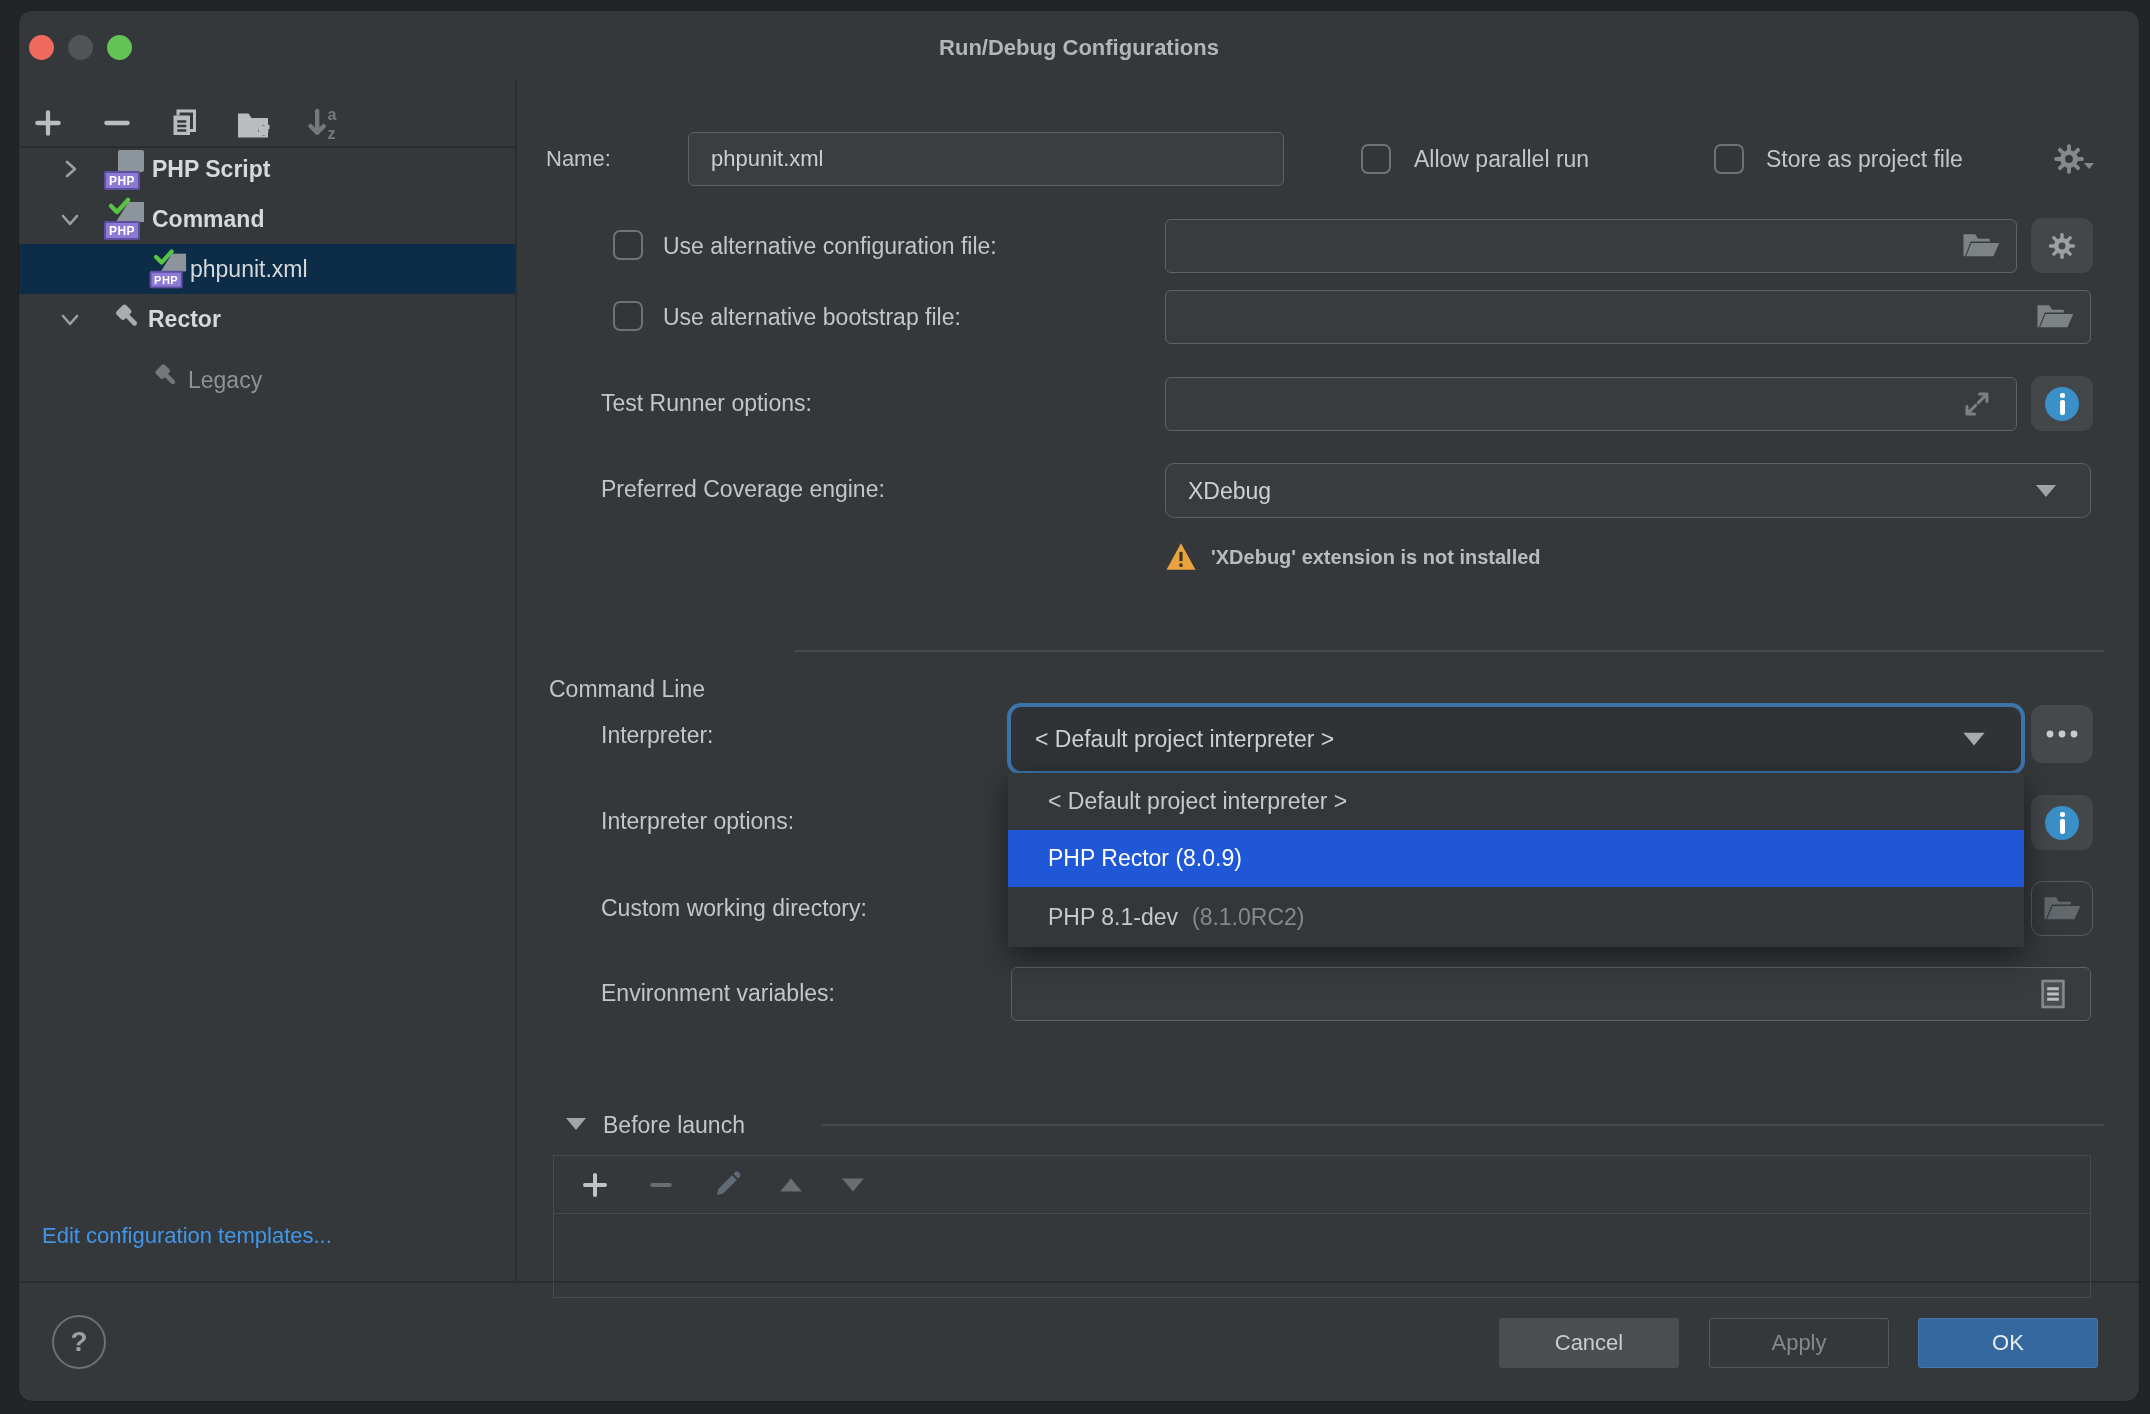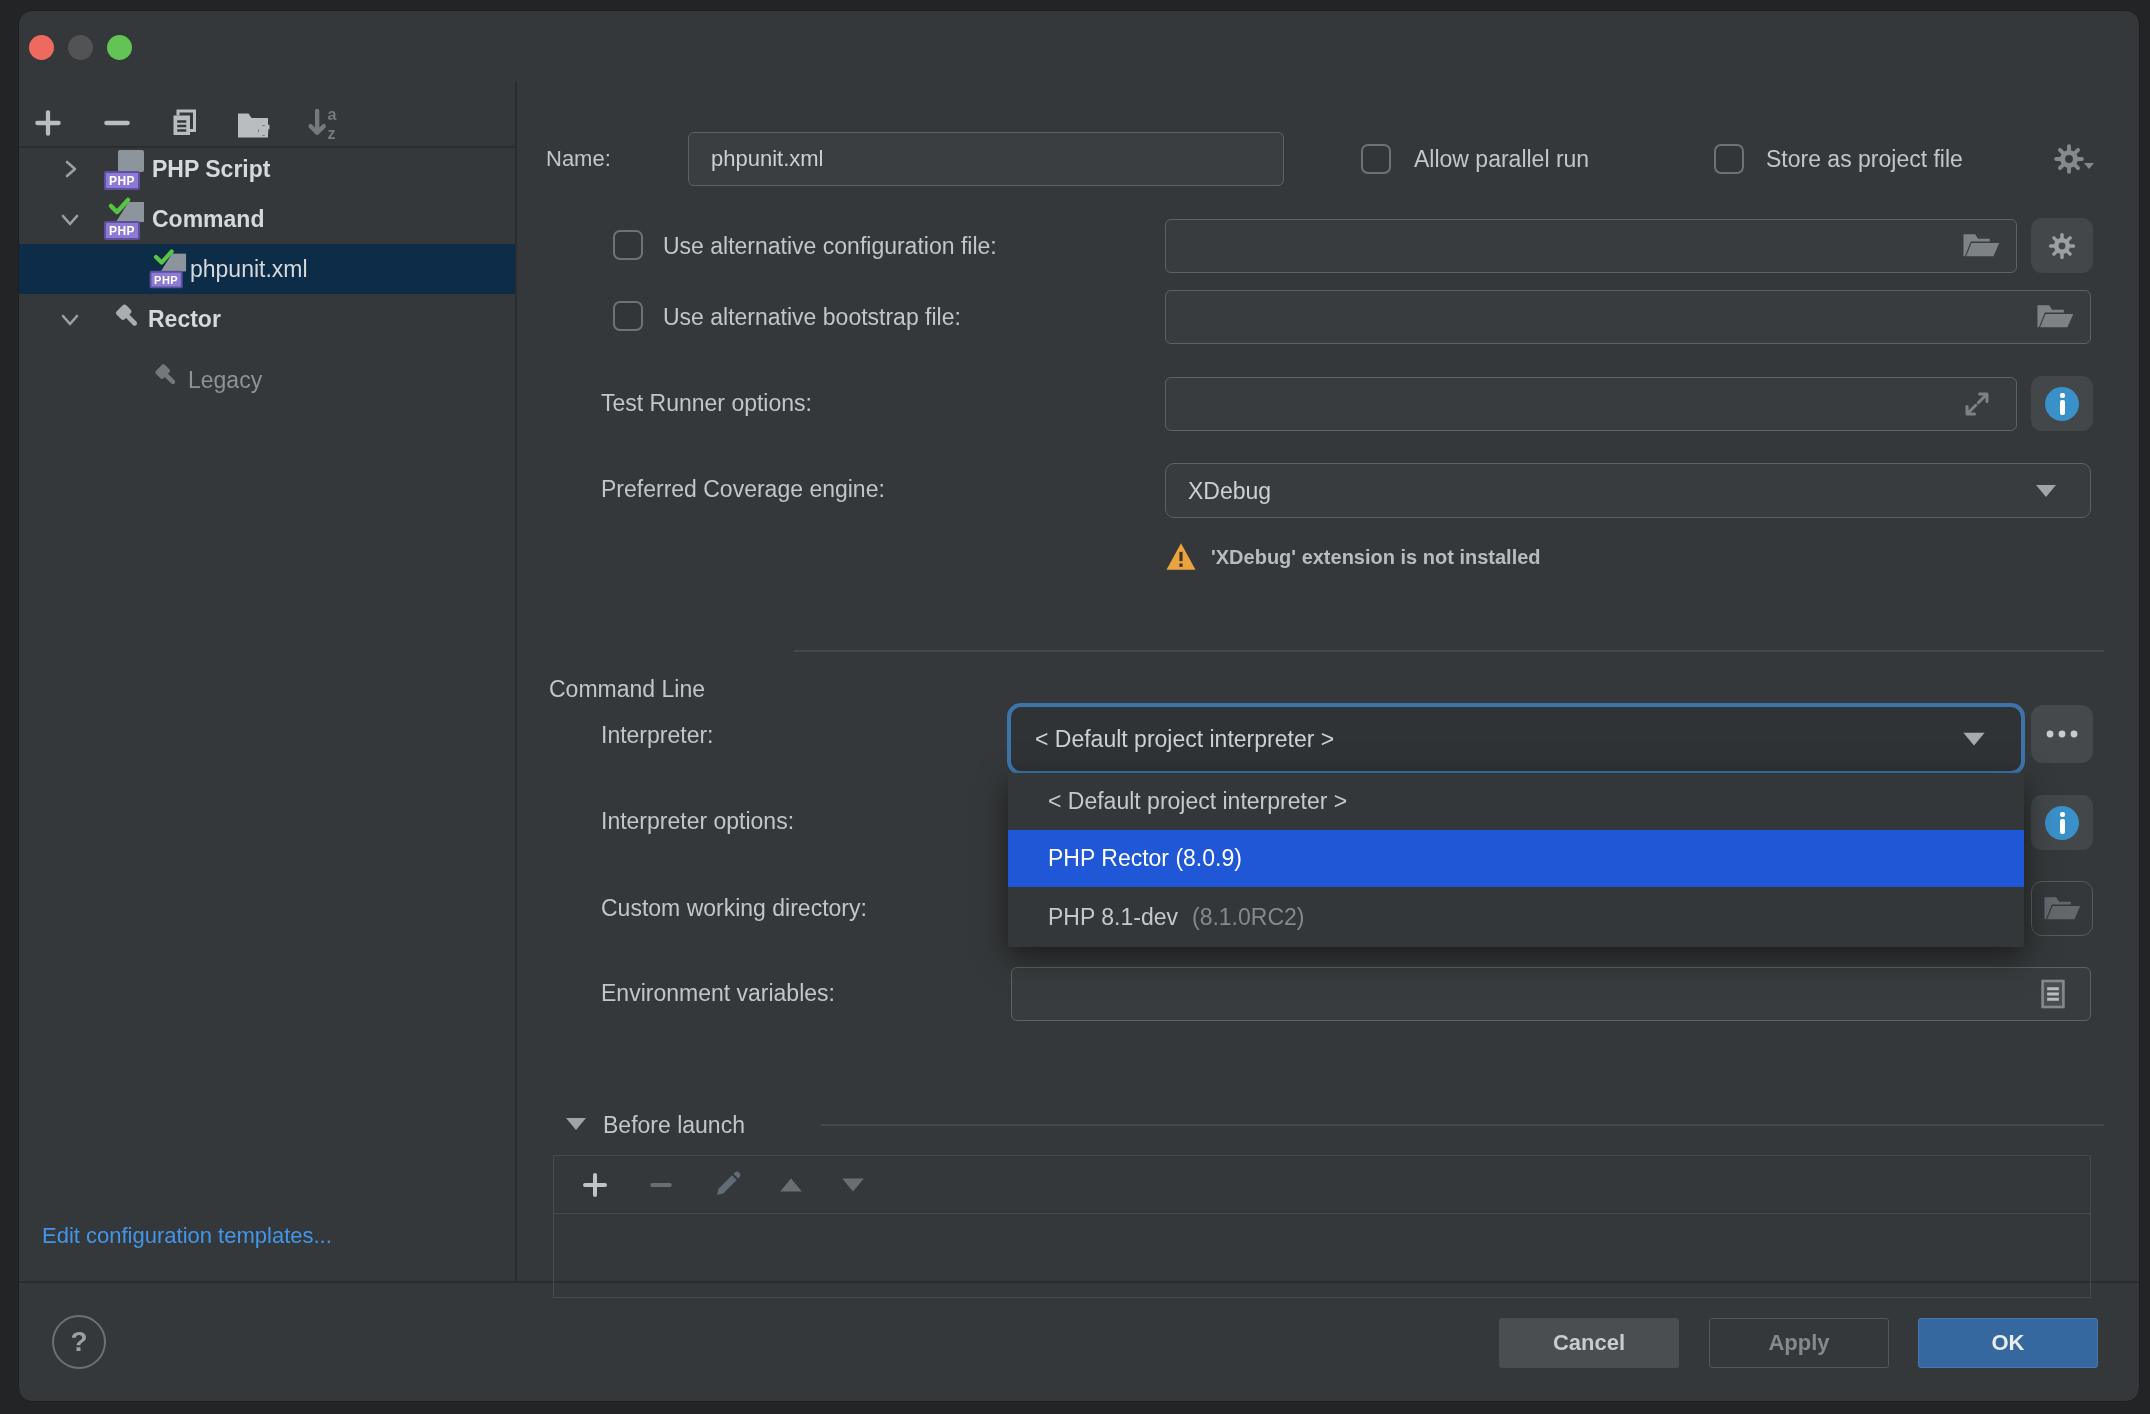--- a/index.html
+++ b/index.html
@@ -32,32 +32,33 @@
   .tree-label{font-size:23px; color:var(--text-bright); white-space:nowrap;}
   .bold{font-weight:bold;}
   .icon{display:inline-flex; align-items:center; justify-content:center;}
   .php-icon{position:relative; width:40px; height:42px;}
   .php-badge{position:absolute; left:0; bottom:0; width:36px; height:19px; background:var(--php-purple);
     border:2px solid #5c4fa0; border-radius:2px; color:#fff; font-size:12px; font-weight:bold;
     display:flex; align-items:center; justify-content:center; letter-spacing:.5px;}
   .popup-item{position:absolute; left:0; width:100%; height:57px; display:flex; align-items:center;
     padding-left:40px; font-size:23px; color:#c6c9cb; white-space:nowrap;}
   .btn{position:absolute; top:1307px; width:180px; height:50px; border-radius:3px; font-size:22px;
-    display:flex; align-items:center; justify-content:center;font-weight:bold;}
+    display:flex; align-items:center; justify-content:center;}
   svg{display:block;}
 </style>
 </head>
 <body>
 
 <div class="stage">
   <div class="dialog">
 
     <div class="traffic" style="left:10px; background:var(--traffic-red);"></div>
     <div class="traffic" style="left:49px; background:var(--traffic-gray);"></div>
     <div class="traffic" style="left:88px; background:var(--traffic-green);"></div>
+    <div class="title">Run/Debug Configurations</div>
 
     <div class="abs icon" style="left:13px; top:96px;">
       <svg width="32" height="32" viewBox="0 0 24 24">
           <path d="M12 4v16M4 12h16" stroke="#b9bdbf" stroke-width="3.2" stroke-linecap="round"></path>
         </svg>
     </div>
     <div class="abs icon" style="left:82px; top:96px;">
       <svg width="32" height="32" viewBox="0 0 24 24">
           <path d="M4 12h16" stroke="#b9bdbf" stroke-width="3.2" stroke-linecap="round"></path>
         </svg>

